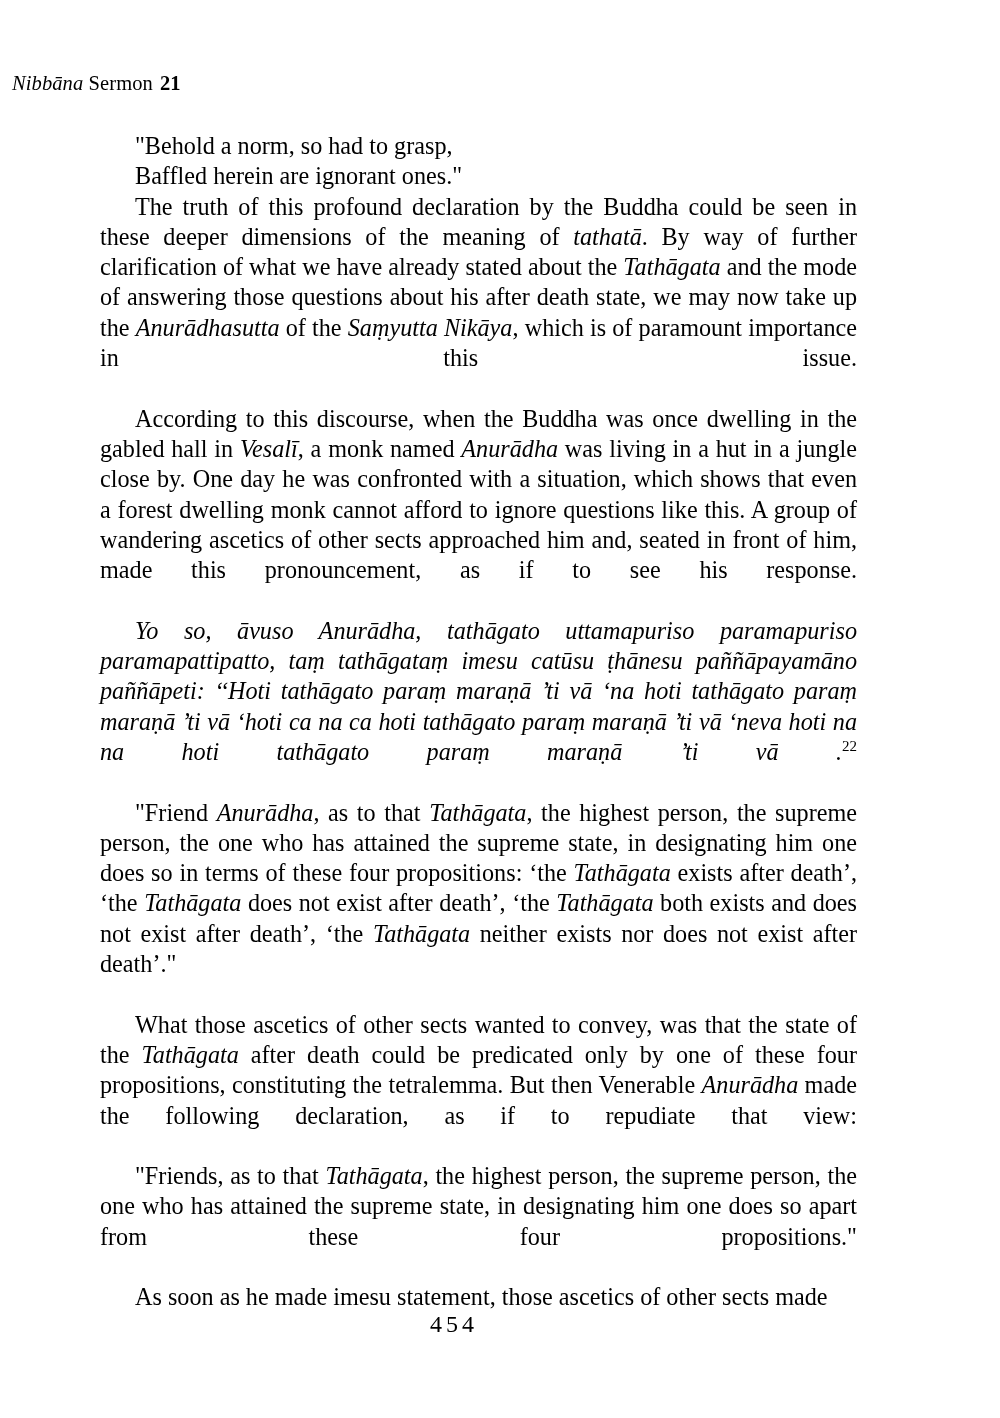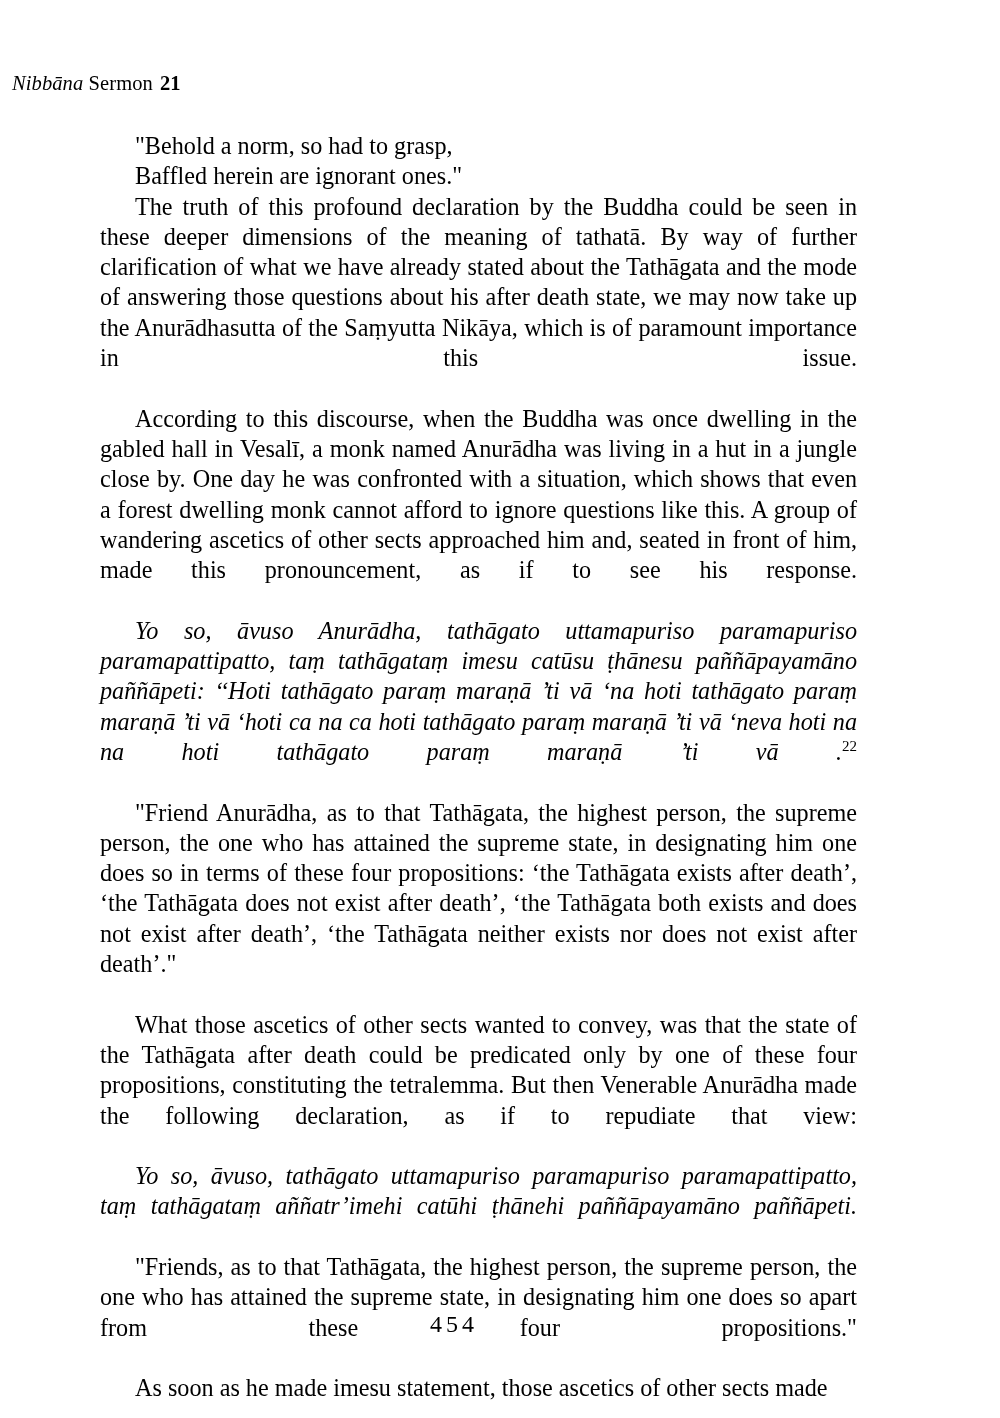--- a/index.html
+++ b/index.html
@@ -64,21 +64,21 @@
   
   p::after {
     content: "";
     display: inline-block;
     width: 100%;
   }
   p.verse::after, p.noafter::after {
     content: none;
     display: none;
   }
-  .ital { }
+  .ital { font-style: italic; }
   .rom { font-style: normal; }
   sup.fn {
     font-size: 0.62em;
     vertical-align: super;
     line-height: 0;
     font-style: normal;
   }
   .folio {
     position: absolute;
     top: 1311px;
@@ -107,21 +107,20 @@
     <p><span class="rom">The truth of this profound declaration by the Buddha could be seen in these deeper dimensions of the meaning of </span><span class="ital">tathatā</span><span class="rom">. By way of further clarification of what we have already stated about the </span><span class="ital">Tathāgata</span><span class="rom"> and the mode of answering those questions about his after death state, we may now take up the </span><span class="ital">Anurādhasutta</span><span class="rom"> of the </span><span class="ital">Saṃyutta Nikāya</span><span class="rom">, which is of paramount importance in this issue.</span></p>
 
     <p><span class="rom">According to this discourse, when the Buddha was once dwelling in the gabled hall in </span><span class="ital">Vesalī</span><span class="rom">, a monk named </span><span class="ital">Anurādha</span><span class="rom"> was living in a hut in a jungle close by. One day he was confronted with a situation, which shows that even a forest dwelling monk cannot afford to ignore questions like this. A group of wandering ascetics of other sects approached him and, seated in front of him, made this pronouncement, as if to see his response.</span></p>
 
     <p class="pali"><span>Yo so, āvuso Anurādha, tathāgato uttamapuriso paramapuriso paramapattipatto, taṃ tathāgataṃ imesu catūsu ṭhānesu paññāpayamāno paññāpeti: ‘‘Hoti tathāgato paraṃ maraṇā ’ti vā ‘na hoti tathāgato paraṃ maraṇā ’ti vā ‘hoti ca na ca hoti tathāgato paraṃ maraṇā ’ti vā ‘neva hoti na na hoti tathāgato paraṃ maraṇā ’ti vā .</span><sup class="fn">22</sup></p>
 
     <p><span class="rom">"Friend </span><span class="ital">Anurādha</span><span class="rom">, as to that </span><span class="ital">Tathāgata</span><span class="rom">, the highest person, the supreme person, the one who has attained the supreme state, in designating him  one does so in terms of these four propositions: ‘the </span><span class="ital">Tathāgata</span><span class="rom"> exists after death’, ‘the </span><span class="ital">Tathāgata</span><span class="rom"> does not exist after death’, ‘the </span><span class="ital">Tathāgata</span><span class="rom"> both exists and does not exist after death’, ‘the </span><span class="ital">Tathāgata</span><span class="rom"> neither exists nor does not exist after death’."</span></p>
 
     <p><span class="rom">What those ascetics of other sects wanted to convey, was that the state of the </span><span class="ital">Tathāgata</span><span class="rom"> after death could be predicated only by one of these four propositions, constituting the tetralemma. But then Venerable </span><span class="ital">Anurādha</span><span class="rom"> made the following declaration, as if to repudiate that view:</span></p>
 
-    <p class="pali"><span>Yo so, āvuso, tathāgato uttamapuriso paramapuriso paramapattipatto, taṃ tathāgataṃ aññatr’imehi catūhi ṭhānehi paññāpayamāno paññāpeti.</span></p>
 
     <p><span class="rom">"Friends, as to that </span><span class="ital">Tathāgata</span><span class="rom">, the highest person, the supreme person, the one who has attained the supreme state, in designating him one does so apart from these four propositions."</span></p>
 
     <p class="noafter"><span class="rom">As soon as he made imesu statement, those ascetics of other sects made</span></p>
 
   </div>
 
   <div class="folio">454</div>
 
 </div>

